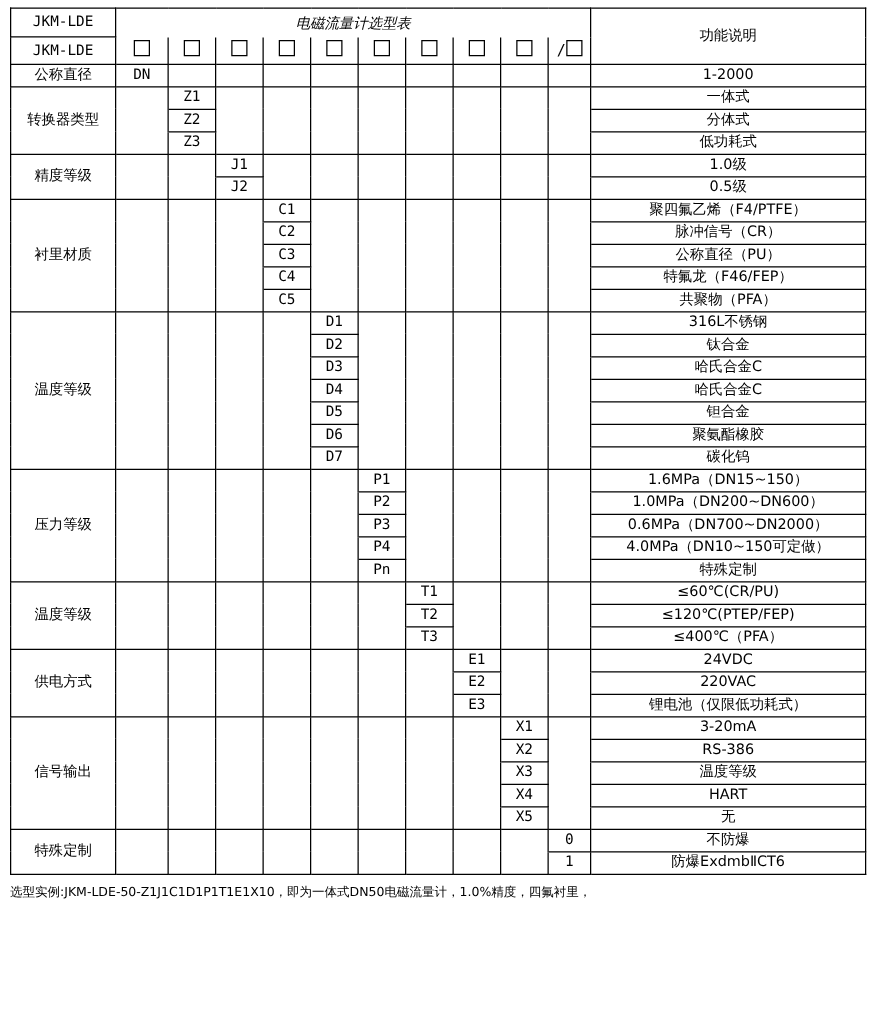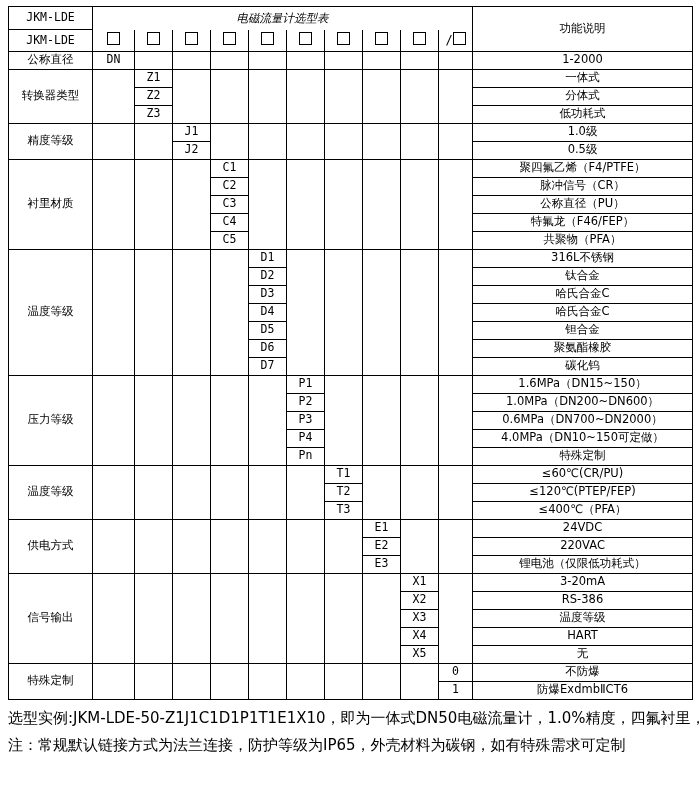--- a/index.html
+++ b/index.html
@@ -8,21 +8,21 @@
   table.sel{border-collapse:collapse;width:684px;table-layout:fixed;}
   table.sel td{border:1px solid #000;font-size:11.5px;text-align:center;vertical-align:middle;padding:0;height:17px;line-height:1.15;}
   .lbl{font-size:12px;font-weight:normal;}
   .code{font-family:"DejaVu Sans Mono","Liberation Mono",monospace;font-size:11px;}
   .model{font-family:"DejaVu Sans Mono","Liberation Mono",monospace;font-size:11.5px;text-align:center;}
   .hdr{font-size:12.5px;}
   .desc{font-size:11.5px;}
   .box{display:inline-block;width:11px;height:11px;border:1px solid #000;vertical-align:-1px;}
   .boxrow{font-size:11px;}
   .slash{font-family:"DejaVu Sans Mono","Liberation Mono",monospace;font-size:12px;}
-  .footer{width:684px;margin:7px auto 0 auto;font-size:15px;line-height:1.55;}
+  .footer{width:684px;margin:7px auto 0 auto;font-size:10px;line-height:1.55;}
   .footer .ln{white-space:nowrap;}
   .footer .indent{padding-left:52px;}
   .note{margin-top:4px;}
   .cellpad{padding:0 2px;}
 </style>
 </head>
 <body>
 
 <div class="wrap">
   <table class="sel">
@@ -535,15 +535,14 @@
           <td class="code" style="border-top: 0px;"></td>
           <td class="code" style="border-top: 0px;"></td>
           <td class="code">1</td>
           <td class="desc cellpad">防爆ExdmbⅡCT6</td>
         </tr>
       </tbody>
   </table>
 
   <div class="footer">
     <div class="ln">选型实例:JKM-LDE-50-Z1J1C1D1P1T1E1X10，即为一体式DN50电磁流量计，1.0%精度，四氟衬里，</div>
-    <div class="ln note">注：常规默认链接方式为法兰连接，防护等级为IP65，外壳材料为碳钢，如有特殊需求可定制</div>
   </div>
 </div>
 
 </body></html>

